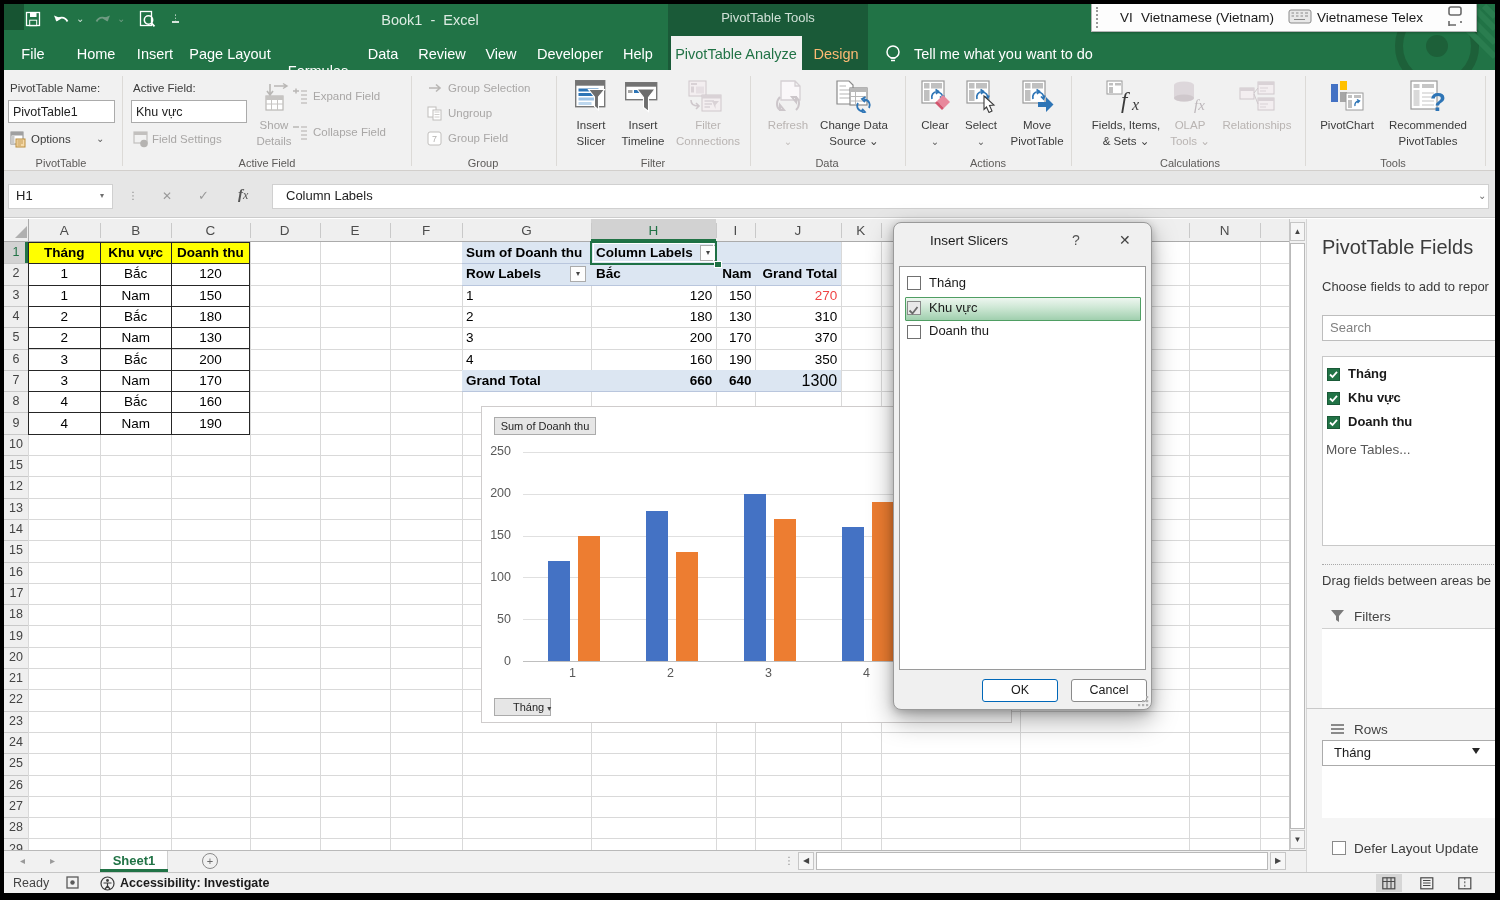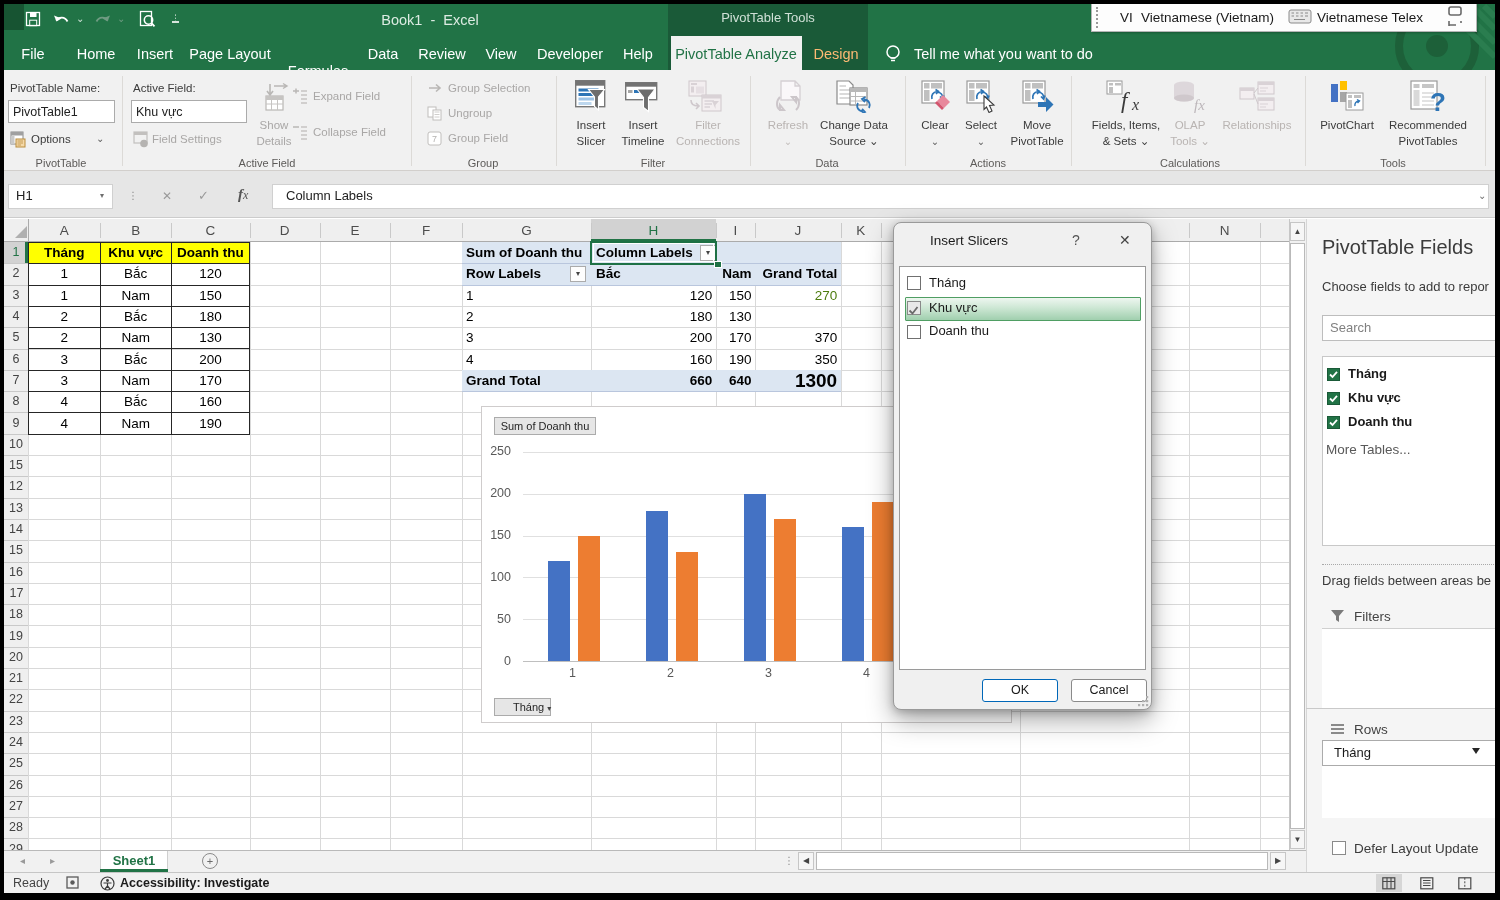--- a/index.html
+++ b/index.html
@@ -478,36 +478,37 @@
 <div style="position:absolute;left:466px;top:260.45px;height:27.0px;line-height:27.0px;font-size:13.5px;color:#000;font-weight:bold;white-space:nowrap;">Row Labels</div>
 <div style="position:absolute;left:570px;top:265.8px;width:16px;height:16px;background:#fdfdfd;border:1px solid #ababab;box-sizing:border-box">
       <div style="text-align:center;line-height:13px;font-size:8px;color:#444">▾</div>
     </div>
 <div style="position:absolute;left:596px;top:260.45px;height:27.0px;line-height:27.0px;font-size:13.5px;color:#000;font-weight:bold;white-space:nowrap;">Bắc</div>
 <div style="position:absolute;left:551.5px;top:260.45px;width:200px;height:27.0px;line-height:27.0px;font-size:13.5px;color:#000;font-weight:bold;text-align:right;white-space:nowrap;">Nam</div>
 <div style="position:absolute;left:637.2px;top:260.45px;width:200px;height:27.0px;line-height:27.0px;font-size:13.5px;color:#000;font-weight:bold;text-align:right;white-space:nowrap;">Grand Total</div>
 <div style="position:absolute;left:466px;top:281.75px;height:27.0px;line-height:27.0px;font-size:13.5px;color:#000;font-weight:normal;white-space:nowrap;">1</div>
 <div style="position:absolute;left:512.2px;top:281.75px;width:200px;height:27.0px;line-height:27.0px;font-size:13.5px;color:#000;font-weight:normal;text-align:right;white-space:nowrap;">120</div>
 <div style="position:absolute;left:551.5px;top:281.75px;width:200px;height:27.0px;line-height:27.0px;font-size:13.5px;color:#000;font-weight:normal;text-align:right;white-space:nowrap;">150</div>
-<div style="position:absolute;left:637.2px;top:281.75px;width:200px;height:27.0px;line-height:27.0px;font-size:13.5px;color:#4d7c0f;font-weight:normal;text-align:right;white-space:nowrap;">270</div>
+<div style="position:absolute;left:637.2px;top:281.75px;width:200px;height:27.0px;line-height:27.0px;font-size:13.5px;color:#ef4444;font-weight:normal;text-align:right;white-space:nowrap;">270</div>
 <div style="position:absolute;left:466px;top:303.04999999999995px;height:27.0px;line-height:27.0px;font-size:13.5px;color:#000;font-weight:normal;white-space:nowrap;">2</div>
 <div style="position:absolute;left:512.2px;top:303.04999999999995px;width:200px;height:27.0px;line-height:27.0px;font-size:13.5px;color:#000;font-weight:normal;text-align:right;white-space:nowrap;">180</div>
 <div style="position:absolute;left:551.5px;top:303.04999999999995px;width:200px;height:27.0px;line-height:27.0px;font-size:13.5px;color:#000;font-weight:normal;text-align:right;white-space:nowrap;">130</div>
+<div style="position:absolute;left:637.2px;top:303.04999999999995px;width:200px;height:27.0px;line-height:27.0px;font-size:13.5px;color:#000;font-weight:normal;text-align:right;white-space:nowrap;">310</div>
 <div style="position:absolute;left:466px;top:324.34999999999997px;height:27.0px;line-height:27.0px;font-size:13.5px;color:#000;font-weight:normal;white-space:nowrap;">3</div>
 <div style="position:absolute;left:512.2px;top:324.34999999999997px;width:200px;height:27.0px;line-height:27.0px;font-size:13.5px;color:#000;font-weight:normal;text-align:right;white-space:nowrap;">200</div>
 <div style="position:absolute;left:551.5px;top:324.34999999999997px;width:200px;height:27.0px;line-height:27.0px;font-size:13.5px;color:#000;font-weight:normal;text-align:right;white-space:nowrap;">170</div>
 <div style="position:absolute;left:637.2px;top:324.34999999999997px;width:200px;height:27.0px;line-height:27.0px;font-size:13.5px;color:#000;font-weight:normal;text-align:right;white-space:nowrap;">370</div>
 <div style="position:absolute;left:466px;top:345.65px;height:27.0px;line-height:27.0px;font-size:13.5px;color:#000;font-weight:normal;white-space:nowrap;">4</div>
 <div style="position:absolute;left:512.2px;top:345.65px;width:200px;height:27.0px;line-height:27.0px;font-size:13.5px;color:#000;font-weight:normal;text-align:right;white-space:nowrap;">160</div>
 <div style="position:absolute;left:551.5px;top:345.65px;width:200px;height:27.0px;line-height:27.0px;font-size:13.5px;color:#000;font-weight:normal;text-align:right;white-space:nowrap;">190</div>
 <div style="position:absolute;left:637.2px;top:345.65px;width:200px;height:27.0px;line-height:27.0px;font-size:13.5px;color:#000;font-weight:normal;text-align:right;white-space:nowrap;">350</div>
 <div style="position:absolute;left:466px;top:366.95px;height:27.0px;line-height:27.0px;font-size:13.5px;color:#000;font-weight:bold;white-space:nowrap;">Grand Total</div>
 <div style="position:absolute;left:512.2px;top:366.95px;width:200px;height:27.0px;line-height:27.0px;font-size:13.5px;color:#000;font-weight:bold;text-align:right;white-space:nowrap;">660</div>
 <div style="position:absolute;left:551.5px;top:366.95px;width:200px;height:27.0px;line-height:27.0px;font-size:13.5px;color:#000;font-weight:bold;text-align:right;white-space:nowrap;">640</div>
-<div style="position:absolute;left:637.2px;top:366.95px;width:200px;height:27.0px;line-height:27.0px;font-size:19px;color:#000;font-weight:bold;text-align:right;white-space:nowrap;">1300</div>
+<div style="position:absolute;left:637.2px;top:366.95px;width:200px;height:27.0px;line-height:27.0px;font-size:16px;color:#000;font-weight:normal;text-align:right;white-space:nowrap;">1300</div>
 <div style="position:absolute;left:481px;top:406px;width:531px;height:317px;background:#fff;border:1px solid #cfcccc;box-sizing:border-box"></div>
 <div style="position:absolute;left:494px;top:417px;width:102px;height:18px;background:#e6e6e6;border:1px solid #ababab;box-sizing:border-box">
       <div style="font-size:11px;color:#262626;line-height:16px;text-align:center;white-space:nowrap">Sum of Doanh thu</div>
     </div>
 <div style="position:absolute;left:523px;top:661.0px;width:489px;height:1px;background:#bfbfbf"></div>
 <div style="position:absolute;left:471px;top:648.5px;width:40px;height:25.0px;line-height:25.0px;font-size:12.5px;color:#595959;font-weight:normal;text-align:right;white-space:nowrap;">0</div>
 <div style="position:absolute;left:523px;top:619.2px;width:489px;height:1px;background:#e0e0e0"></div>
 <div style="position:absolute;left:471px;top:606.7px;width:40px;height:25.0px;line-height:25.0px;font-size:12.5px;color:#595959;font-weight:normal;text-align:right;white-space:nowrap;">50</div>
 <div style="position:absolute;left:523px;top:577.4px;width:489px;height:1px;background:#e0e0e0"></div>
 <div style="position:absolute;left:471px;top:564.9px;width:40px;height:25.0px;line-height:25.0px;font-size:12.5px;color:#595959;font-weight:normal;text-align:right;white-space:nowrap;">100</div>

